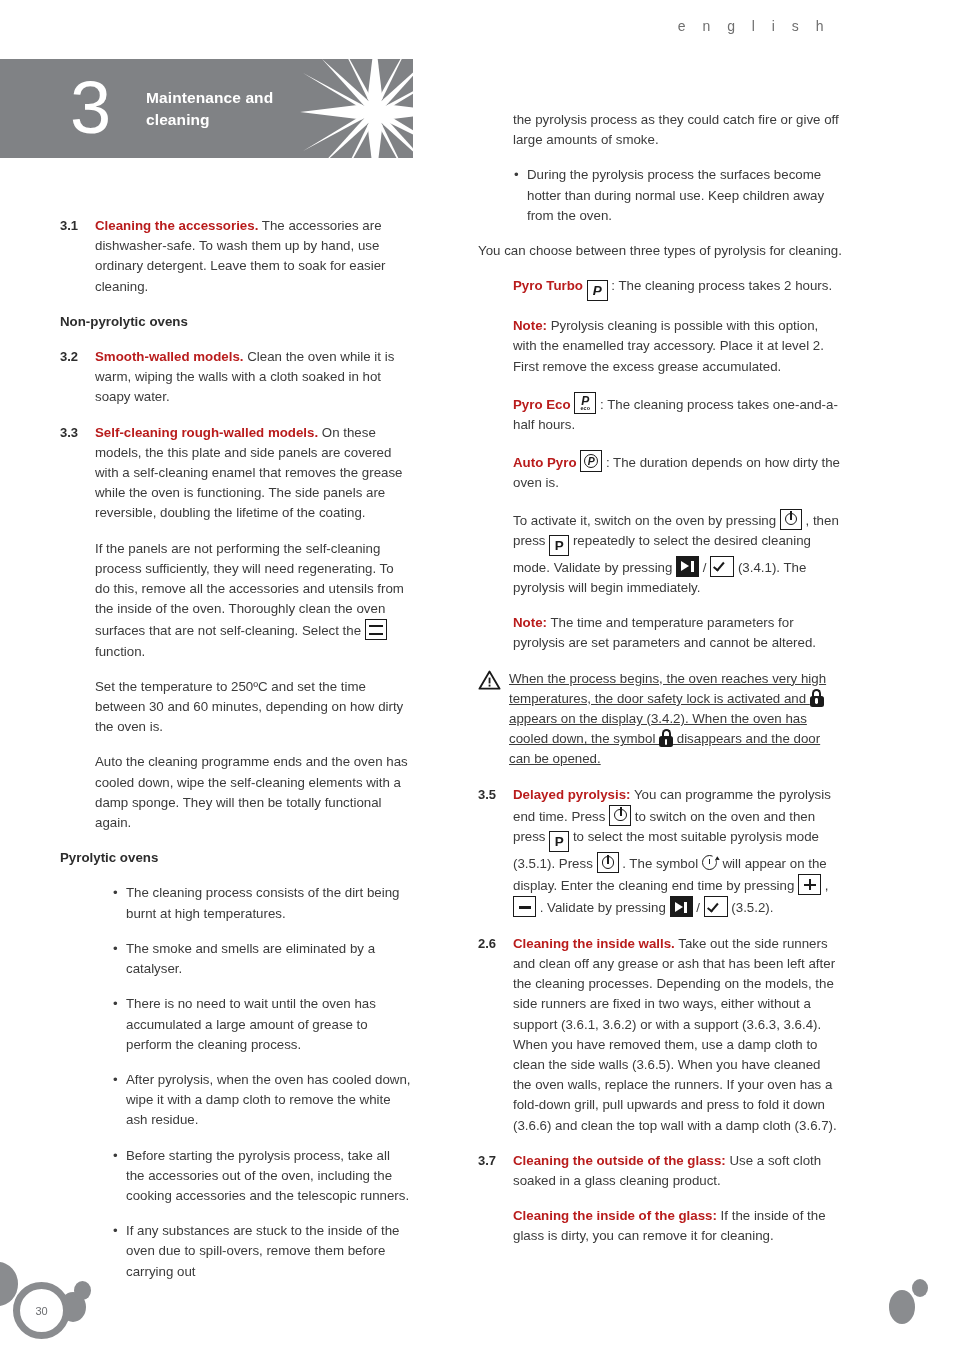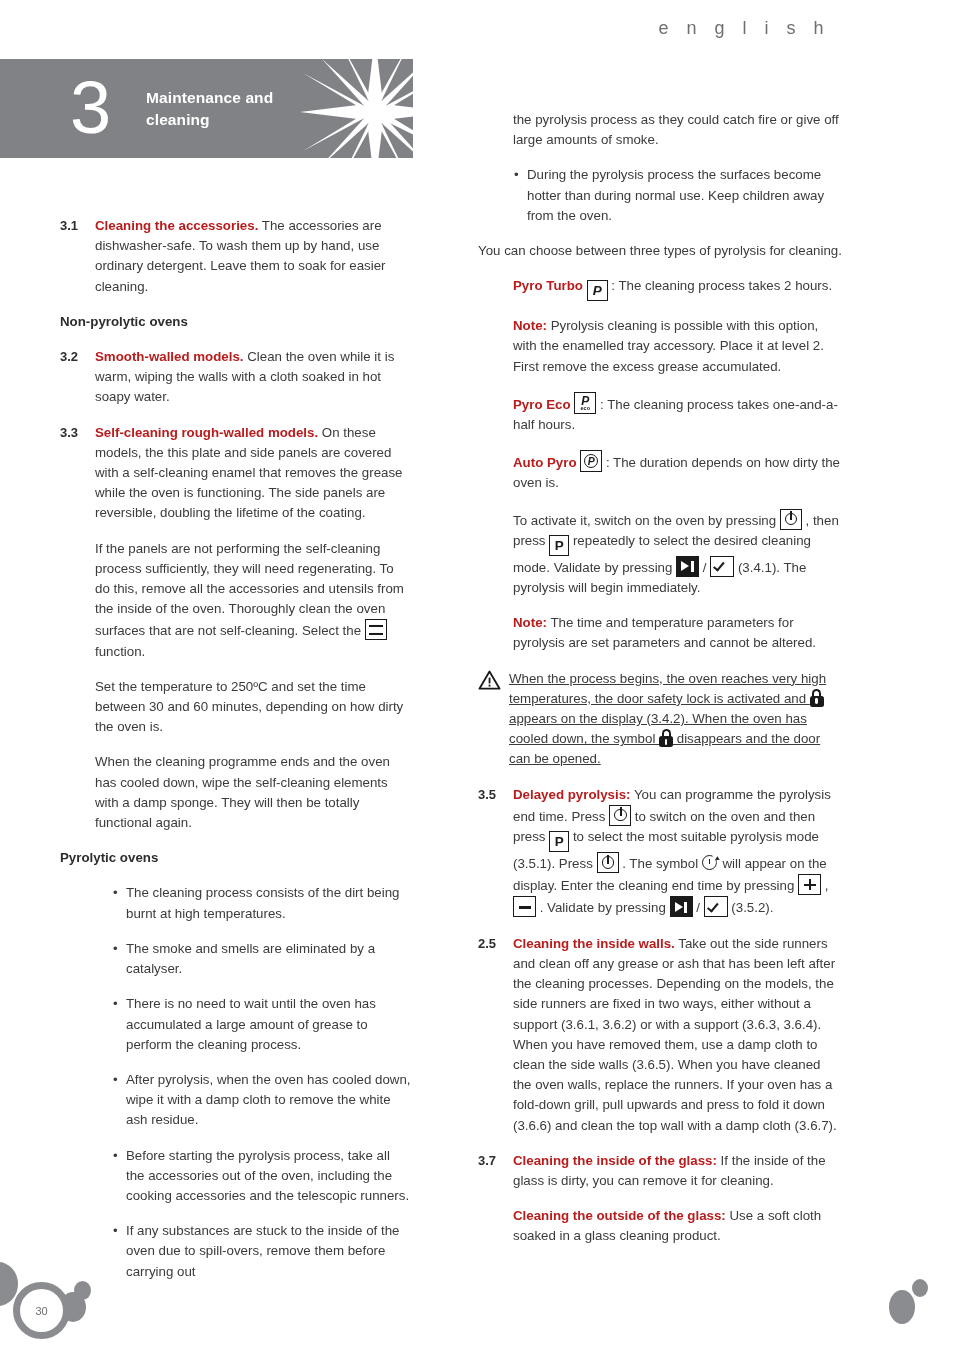--- a/index.html
+++ b/index.html
@@ -14,21 +14,21 @@
     font-family: "Liberation Sans", sans-serif;
     color: #3b3b3b;
     overflow: hidden;
   }
 
   
   .lang-header {
     position: absolute;
     top: 18px;
     right: 124px;
-    font-size: 18px;
+    font-size: 14px;
     letter-spacing: 6.5px;
     color: #6f6f6f;
     font-weight: 400;
   }
 
   
   .chapter-banner {
     position: absolute;
     left: 0;
     top: 59px;
@@ -450,21 +450,21 @@
     <div class="sec-num">3.2</div>
     <div class="sec-body"><b>Smooth-walled models.</b><span> Clean the oven while it is warm, wiping the walls with a cloth soaked in hot soapy water.</span></div>
   </div>
 
   <div class="block numbered">
     <div class="sec-num">3.3</div>
     <div class="sec-body">
       <p class="para"><b>Self-cleaning rough-walled models.</b><span> On these models, the this plate and side panels are covered with a self-cleaning enamel that removes the grease while the oven is functioning. The side panels are reversible, doubling the lifetime of the coating.</span></p>
       <p class="para"><span>If the panels are not performing the self-cleaning process sufficiently, they will need regenerating. To do this, remove all the accessories and utensils from the inside of the oven. Thoroughly clean the oven surfaces that are not self-cleaning. Select the </span><span class="ic-box ic-heat"></span><span> function.</span></p>
       <p class="para">Set the temperature to 250ºC and set the time between 30 and 60 minutes, depending on how dirty the oven is.</p>
-      <p class="para">When the cleaning programme ends and the oven has cooled down, wipe the self-cleaning elements with a damp sponge. They will then be totally functional again.</p>
+      <p class="para">Auto the cleaning programme ends and the oven has cooled down, wipe the self-cleaning elements with a damp sponge. They will then be totally functional again.</p>
     </div>
   </div>
 
   <div class="block subhead">Pyrolytic ovens</div>
 
 
   <div class="block bullets-left">
     <div class="bullet">
       <span class="bullet-dot">•</span>
       <span class="bullet-text">The cleaning process consists of the dirt being burnt at high temperatures.</span>
@@ -529,29 +529,29 @@
     </div>
     <div class="warn-body"><span>When the process begins, the oven reaches very high temperatures, the door safety lock is activated and </span><span class="ic-lock"><span class="lk-shackle"></span><span class="lk-body"></span><span class="lk-hole"></span></span><span> appears on the display (3.4.2). When the oven has cooled down, the symbol </span><span class="ic-lock"><span class="lk-shackle"></span><span class="lk-body"></span><span class="lk-hole"></span></span><span> disappears and the door can be opened.</span></div>
   </div>
 
   <div class="block numbered">
     <div class="sec-num">3.5</div>
     <div class="sec-body"><b>Delayed pyrolysis:</b><span> You can programme the pyrolysis end time. Press </span><span class="ic-box ic-power"><span class="pw-ring"></span><span class="pw-bar"></span></span><span> to switch on the oven and then press </span><span class="ic-box ic-p-plain">P</span><span> to select the most suitable pyrolysis mode (3.5.1). Press </span><span class="ic-box ic-power"><span class="pw-ring"></span><span class="pw-bar"></span></span><span> . The symbol </span><span class="ic-timer"><span class="tm-ring"></span><span class="tm-hand"></span><span class="tm-arrow"></span></span><span> will appear on the display. Enter the cleaning end time by pressing </span><span class="ic-box ic-plus"></span><span> , </span><span class="ic-box ic-minus"></span><span> . Validate by pressing </span><span class="ic-box ic-play"><span class="pl-tri"></span><span class="pl-bar"></span></span><span> / </span><span class="ic-box ic-check"><span class="ck"></span></span><span> (3.5.2).</span></div>
   </div>
 
   <div class="block numbered">
-    <div class="sec-num">2.5</div>
+    <div class="sec-num">2.6</div>
     <div class="sec-body"><b>Cleaning the inside walls.</b><span> Take out the side runners and clean off any grease or ash that has been left after the cleaning processes. Depending on the models, the side runners are fixed in two ways, either without a support (3.6.1, 3.6.2) or with a support (3.6.3, 3.6.4). When you have removed them, use a damp cloth to clean the side walls (3.6.5). When you have cleaned the oven walls, replace the runners. If your oven has a fold-down grill, pull upwards and press to fold it down (3.6.6) and clean the top wall with a damp cloth (3.6.7).</span></div>
   </div>
 
   <div class="block numbered">
     <div class="sec-num">3.7</div>
     <div class="sec-body">
+      <p class="para"><b>Cleaning the outside of the glass:</b><span> Use a soft cloth soaked in a glass cleaning product.</span></p>
       <p class="para"><b>Cleaning the inside of the glass:</b><span> If the inside of the glass is dirty, you can remove it for cleaning.</span></p>
-      <p class="para"><b>Cleaning the outside of the glass:</b><span> Use a soft cloth soaked in a glass cleaning product.</span></p>
     </div>
   </div>
 </div>
 
 <div class="footer-deco deco-1"></div>
 <div class="footer-deco deco-2"></div>
 <div class="footer-deco deco-3"></div>
 <div class="page-ring"></div>
 <div class="page-number">30</div>
 <div class="footer-deco deco-4"></div>

